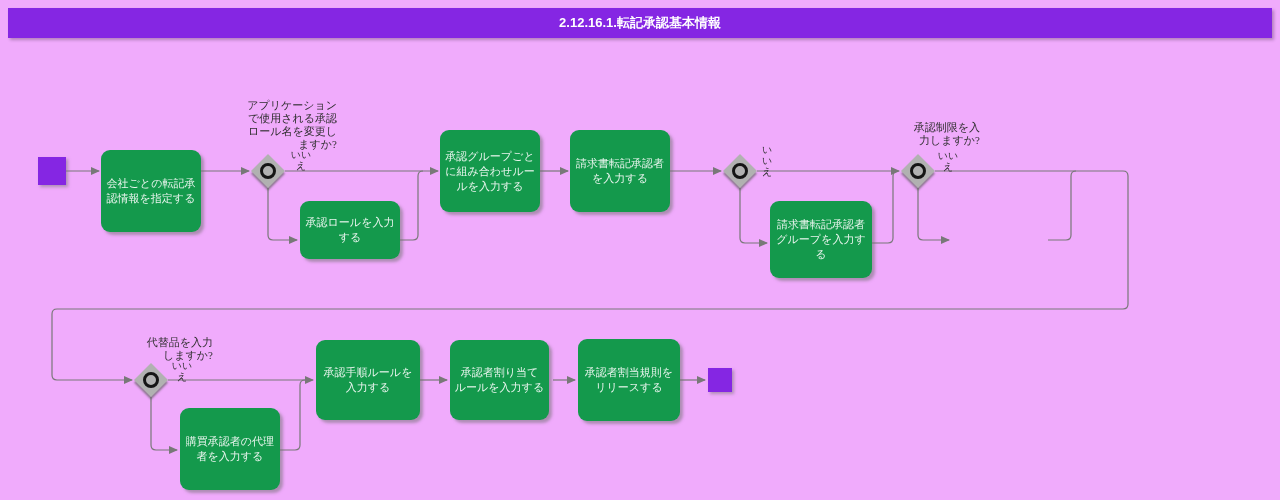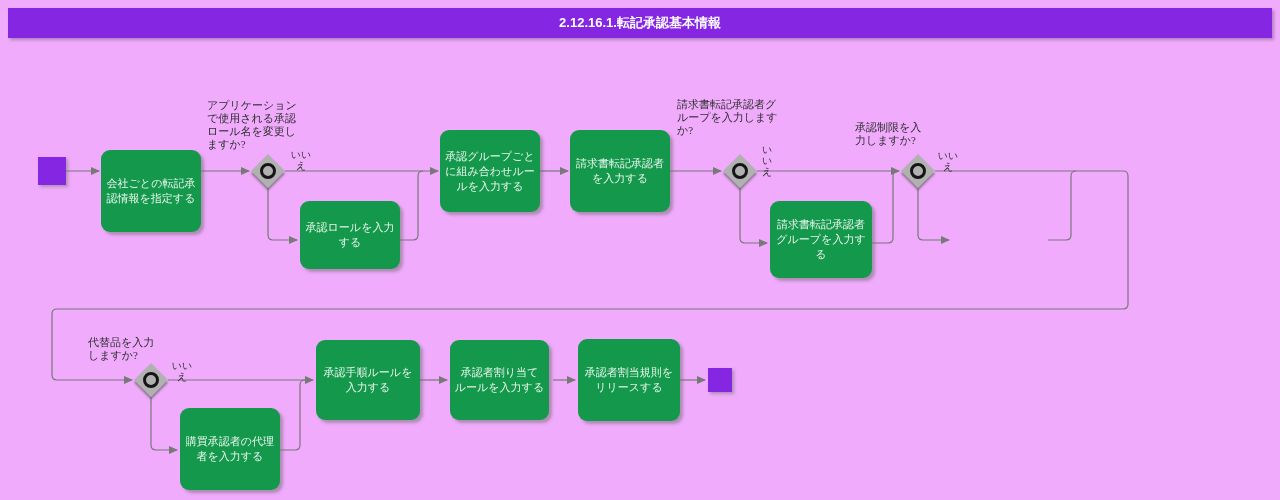--- a/index.html
+++ b/index.html
@@ -40,21 +40,21 @@
     box-shadow:2px 2px 2px rgba(95,95,95,0.65);
   }
   .gateway .ring {
     position:absolute; left:50%; top:50%; width:10px; height:10px;
     margin:-8px 0 0 -8px; border:3px solid #151515; border-radius:50%;
     background:transparent;
   }
 
   .qlabel {
     position:absolute; font-size:11px; line-height:13px; color:#2e2e2e;
-    text-align:left; white-space:pre-line;
+    text-align:right; white-space:pre-line;
   }
   .nolabel {
     position:absolute; font-size:10px; line-height:11px; color:#2e2e2e;
     text-align:center; white-space:pre-line;
   }
 
   svg.connectors { position:absolute; left:0; top:0; }
   path.conn { fill:none; stroke:var(--line); stroke-width:1.2px; }
 </style>
 </head>
@@ -89,21 +89,21 @@
     <path class="conn" marker-end="url(#arrow)" d="M680,380 L705,380"></path>
   </svg>
 
   <div class="titlebar">2.12.16.1.転記承認基本情報</div>
 
   <div class="event" style="left:38px; top:157px; width:28px; height:28px;"></div>
   <div class="event" style="left:708px; top:368px; width:24px; height:24px;"></div>
 
   <div class="task" style="left:101px; top:130px; width:100px; height:82px;margin-top:20px;">会社ごとの転記承
 認情報を指定する</div>
-  <div class="task" style="left:300px; top:201px; width:100px; height:68px;">承認ロールを入力
+  <div class="task" style="left:300px; top:201px; width:100px; height:58px;">承認ロールを入力
 する</div>
   <div class="task" style="left:440px; top:130px; width:100px; height:82px;">承認グループごと
 に組み合わせルー
 ルを入力する</div>
   <div class="task" style="left:570px; top:130px; width:100px; height:82px;">請求書転記承認者
 を入力する</div>
   <div class="task" style="left:770px; top:201px; width:102px; height:77px;">請求書転記承認者
 グループを入力す
 る</div>
 
@@ -120,23 +120,20 @@
 で使用される承認
 ロール名を変更し
 ますか?</div>
   <div class="gateway" style="left:251px; top:154px;">
     <div class="diamond"></div>
     <div class="ring"></div>
   </div>
   <div class="nolabel" style="left:289px; top:149px; width:24px;">いい
 え</div>
 
-  <div class="qlabel" style="left:677px; top:98px; width:130px;">請求書転記承認者グ
-ループを入力します
-か?</div>
   <div class="gateway" style="left:723px; top:154px;">
     <div class="diamond"></div>
     <div class="ring"></div>
   </div>
   <div class="nolabel" style="left:759px; top:144px; width:16px;">い
 い
 え</div>
 
   <div class="qlabel" style="left:855px; top:121px; width:125px;">承認制限を入
 力しますか?</div>

